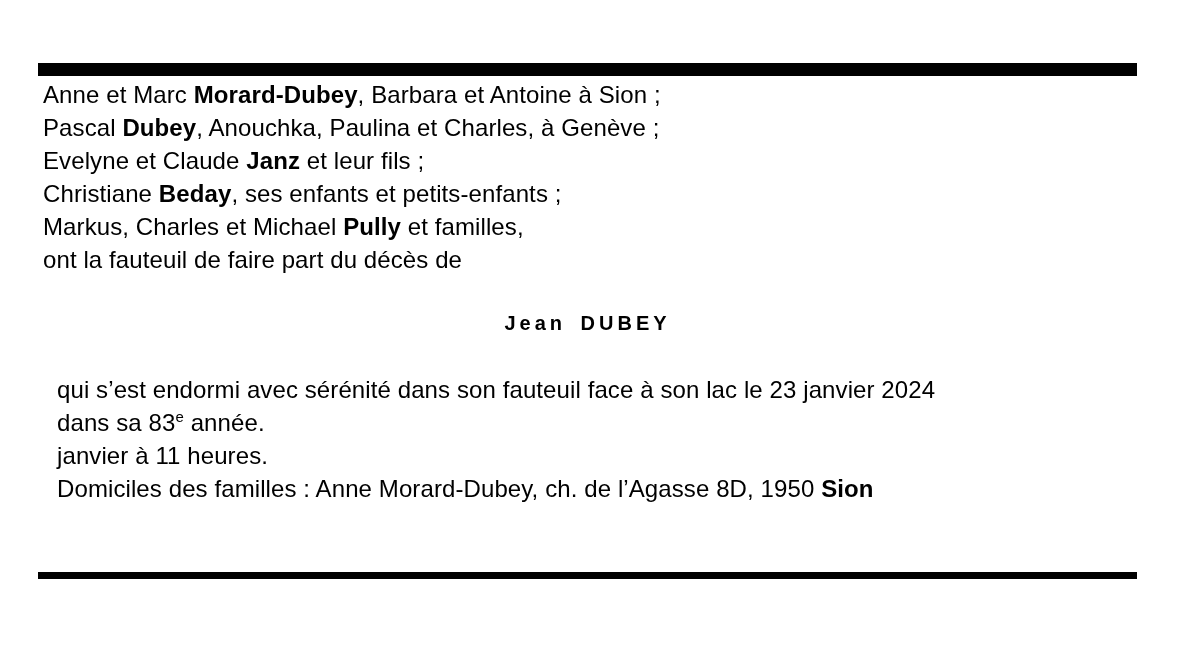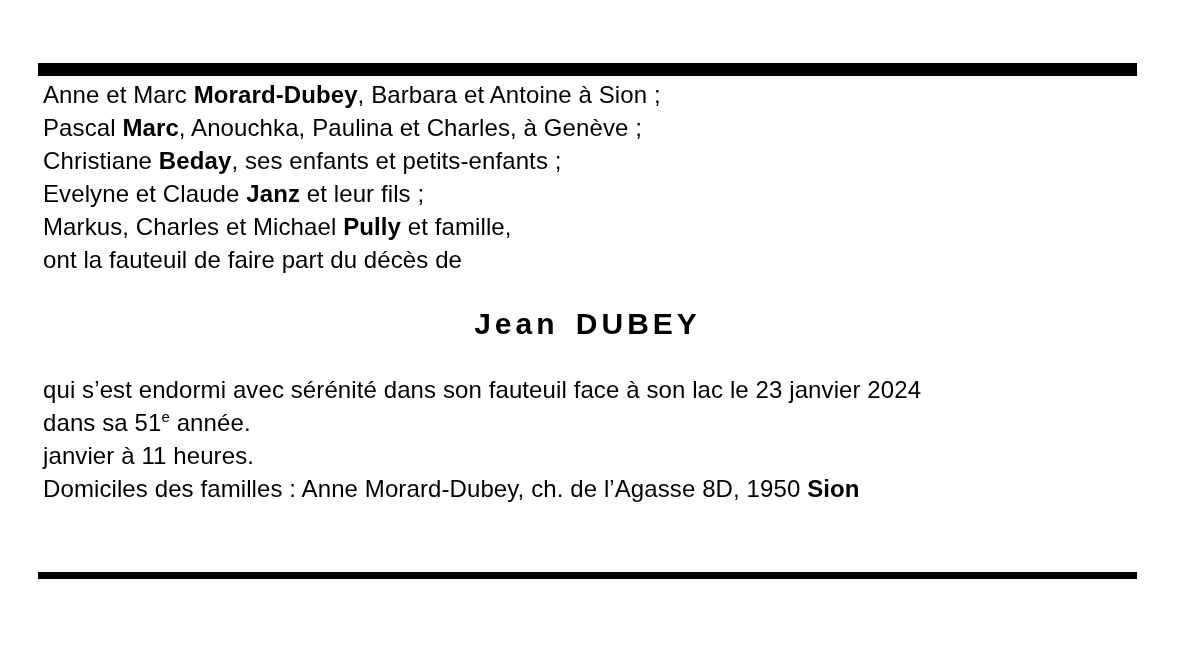--- a/index.html
+++ b/index.html
@@ -22,63 +22,63 @@
   .rule-bottom { top: 572px; height: 7px; }
   .block {
     position: absolute;
     left: 43px;
     font-size: 24px;
     line-height: 33px;
     letter-spacing: 0.1px;
     white-space: nowrap;
   }
   .block-1 { top: 78px; }
-  .block-2 { top: 373px; }
+  .block-2 { top: 373px; margin-left: 14px; }
   .line { margin: 0; }
   .seg-bold { font-weight: 700; }
   .seg-sup {
     font-size: 15px;
     vertical-align: super;
     line-height: 0;
   }
   .title {
     position: absolute;
     left: 38px;
     top: 305px;
     width: 1099px;
     margin: 0;
     text-align: center;
-    font-size: 30px;
+    font-size: 20px;
     line-height: 37px;
     font-weight: 700;
     letter-spacing: 4px;
     word-spacing: 5px;
     white-space: nowrap;
   }
 </style>
 </head>
 <body>
 
 <div class="page">
 
   <div class="rule rule-top"></div>
 
   <div class="block block-1">
     <p class="line"><span>Anne et Marc </span><span class="seg-bold">Morard-Dubey</span><span>, Barbara et Antoine à Sion ;</span></p>
-    <p class="line"><span>Pascal </span><span class="seg-bold">Marc</span><span>, Anouchka, Paulina et Charles, à Genève ;</span></p>
+    <p class="line"><span>Pascal </span><span class="seg-bold">Dubey</span><span>, Anouchka, Paulina et Charles, à Genève ;</span></p>
+    <p class="line"><span>Evelyne et Claude </span><span class="seg-bold">Janz</span><span> et leur fils ;</span></p>
     <p class="line"><span>Christiane </span><span class="seg-bold">Beday</span><span>, ses enfants et petits-enfants ;</span></p>
-    <p class="line"><span>Evelyne et Claude </span><span class="seg-bold">Janz</span><span> et leur fils ;</span></p>
-    <p class="line"><span>Markus, Charles et Michael </span><span class="seg-bold">Pully</span><span> et famille,</span></p>
+    <p class="line"><span>Markus, Charles et Michael </span><span class="seg-bold">Pully</span><span> et familles,</span></p>
     <p class="line"><span>ont la fauteuil de faire part du décès de</span></p>
   </div>
 
   <h1 class="title">Jean DUBEY</h1>
 
   <div class="block block-2">
     <p class="line"><span>qui s’est endormi avec sérénité dans son fauteuil face à son lac le 23 janvier 2024</span></p>
-    <p class="line"><span>dans sa 51</span><sup class="seg-sup">e</sup><span> année.</span></p>
+    <p class="line"><span>dans sa 83</span><sup class="seg-sup">e</sup><span> année.</span></p>
     <p class="line"><span>janvier à 11 heures.</span></p>
     <p class="line"><span>Domiciles des familles : Anne Morard-Dubey, ch. de l’Agasse 8D, 1950 </span><span class="seg-bold">Sion</span></p>
   </div>
 
   <div class="rule rule-bottom"></div>
 
 </div>
 
 </body></html>

